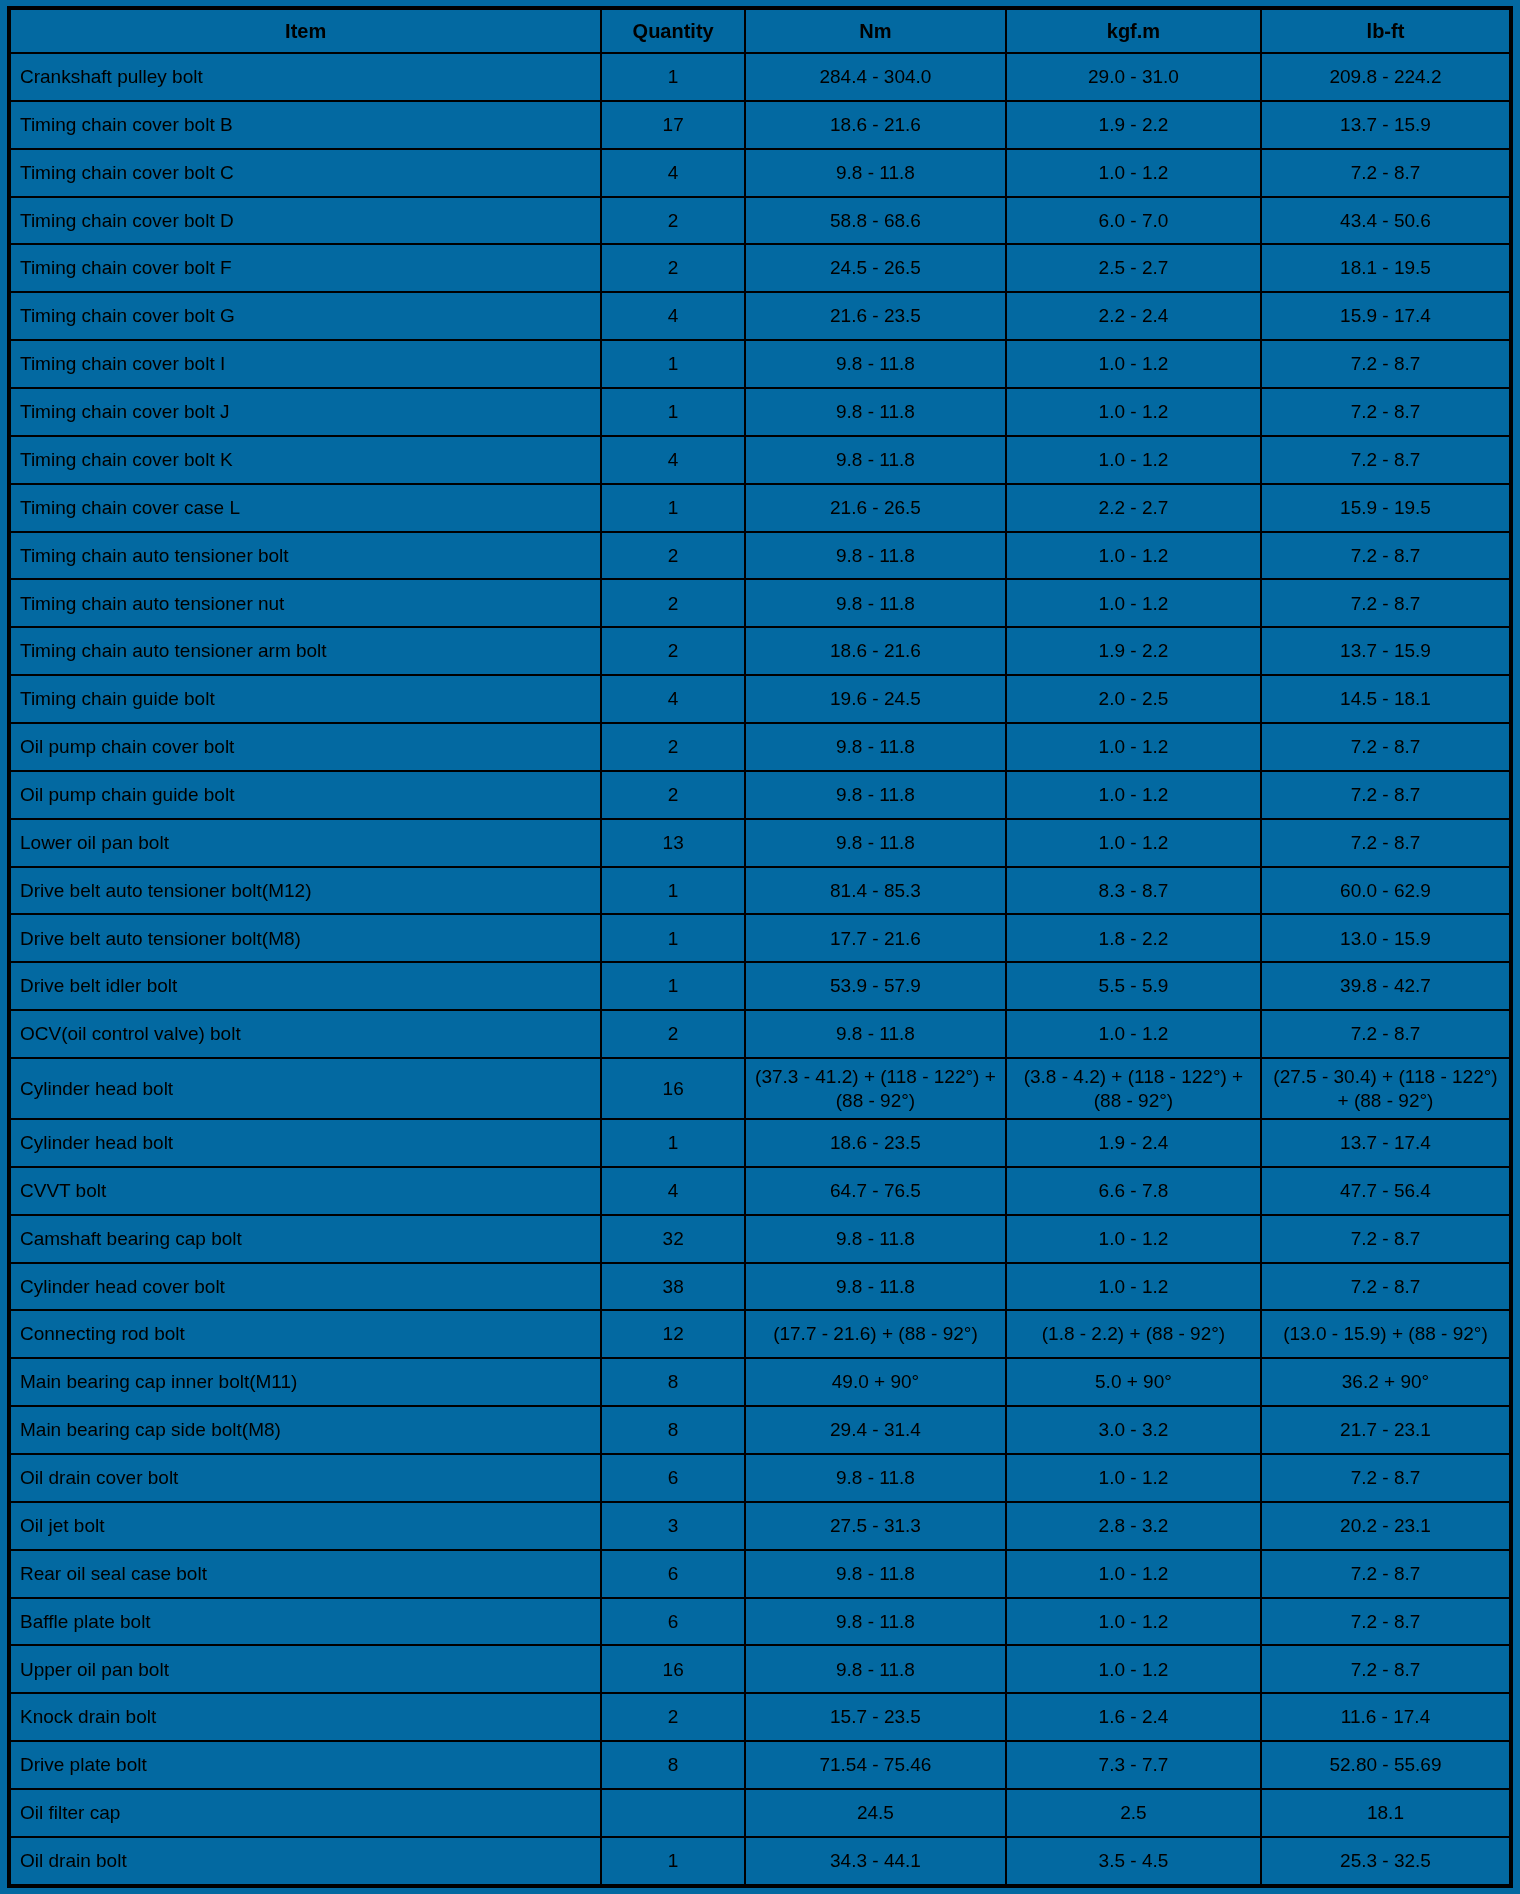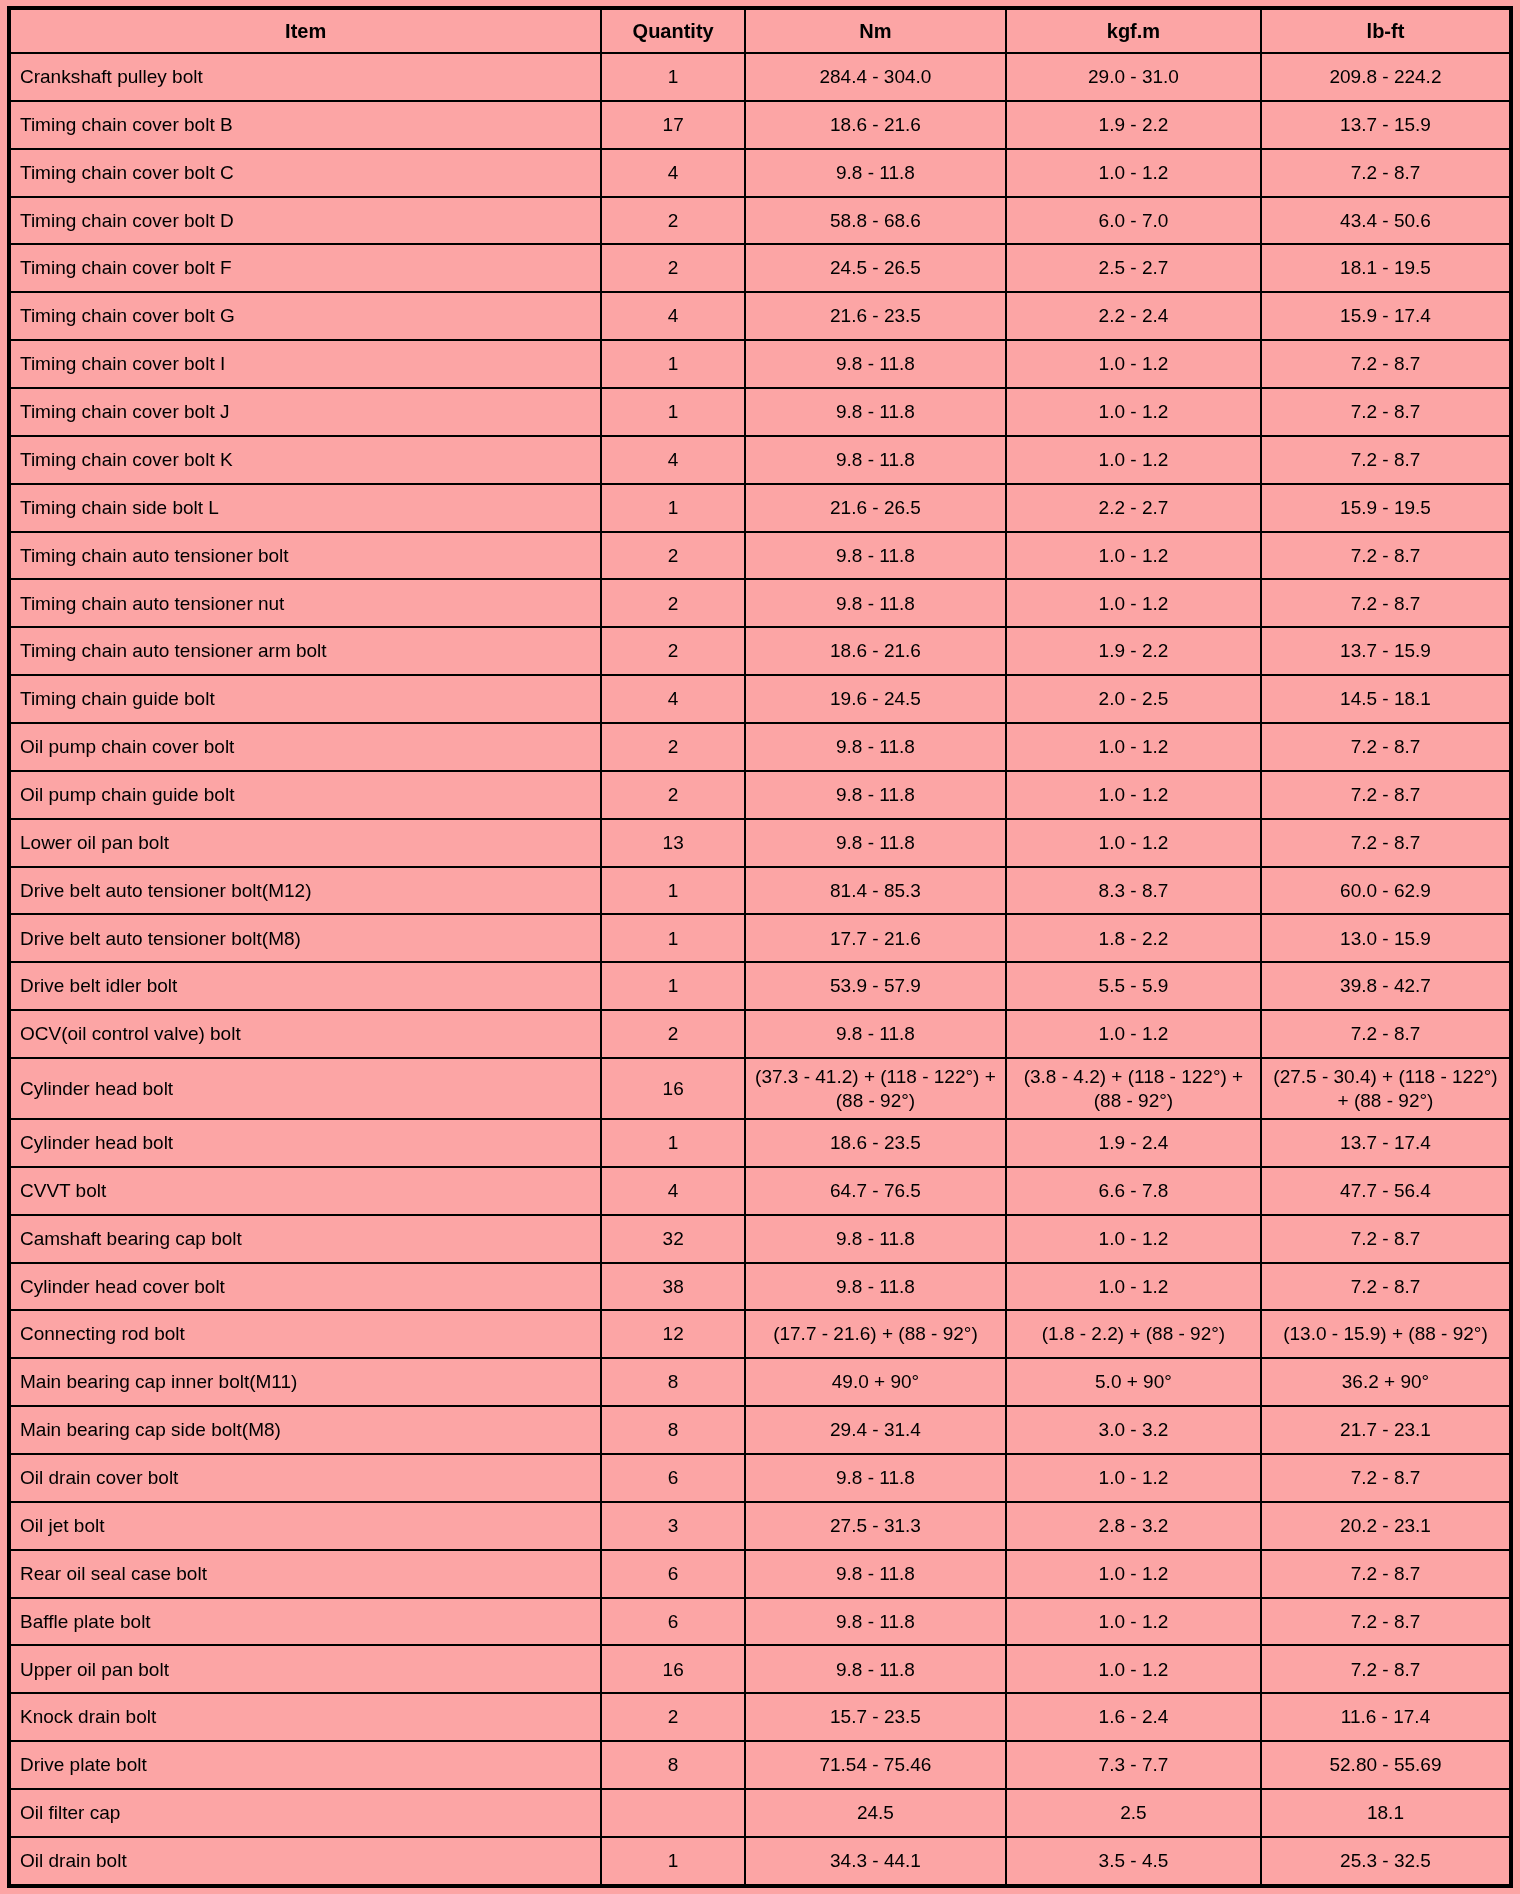--- a/index.html
+++ b/index.html
@@ -5,21 +5,21 @@
   html, body {
     margin: 0;
     padding: 0;
     background: #ffffff;
   }
   .page {
     width: 1520px;
     height: 1894px;
     box-sizing: border-box;
     padding: 6px 7px;
-    background: #fca5a5;
+    background: #0369a1;
     font-family: "Liberation Sans", sans-serif;
   }
   table.spec-table {
     border-collapse: collapse;
     width: 100%;
     height: 100%;
     table-layout: fixed;
     border: 4px solid #000000;
   }
   .spec-table th,
@@ -124,21 +124,21 @@
           <td>7.2 - 8.7</td>
         </tr>
         <tr>
           <td class="item">Timing chain cover bolt K</td>
           <td>4</td>
           <td>9.8 - 11.8</td>
           <td>1.0 - 1.2</td>
           <td>7.2 - 8.7</td>
         </tr>
         <tr>
-          <td class="item">Timing chain side bolt L</td>
+          <td class="item">Timing chain cover case L</td>
           <td>1</td>
           <td>21.6 - 26.5</td>
           <td>2.2 - 2.7</td>
           <td>15.9 - 19.5</td>
         </tr>
         <tr>
           <td class="item">Timing chain auto tensioner bolt</td>
           <td>2</td>
           <td>9.8 - 11.8</td>
           <td>1.0 - 1.2</td>

